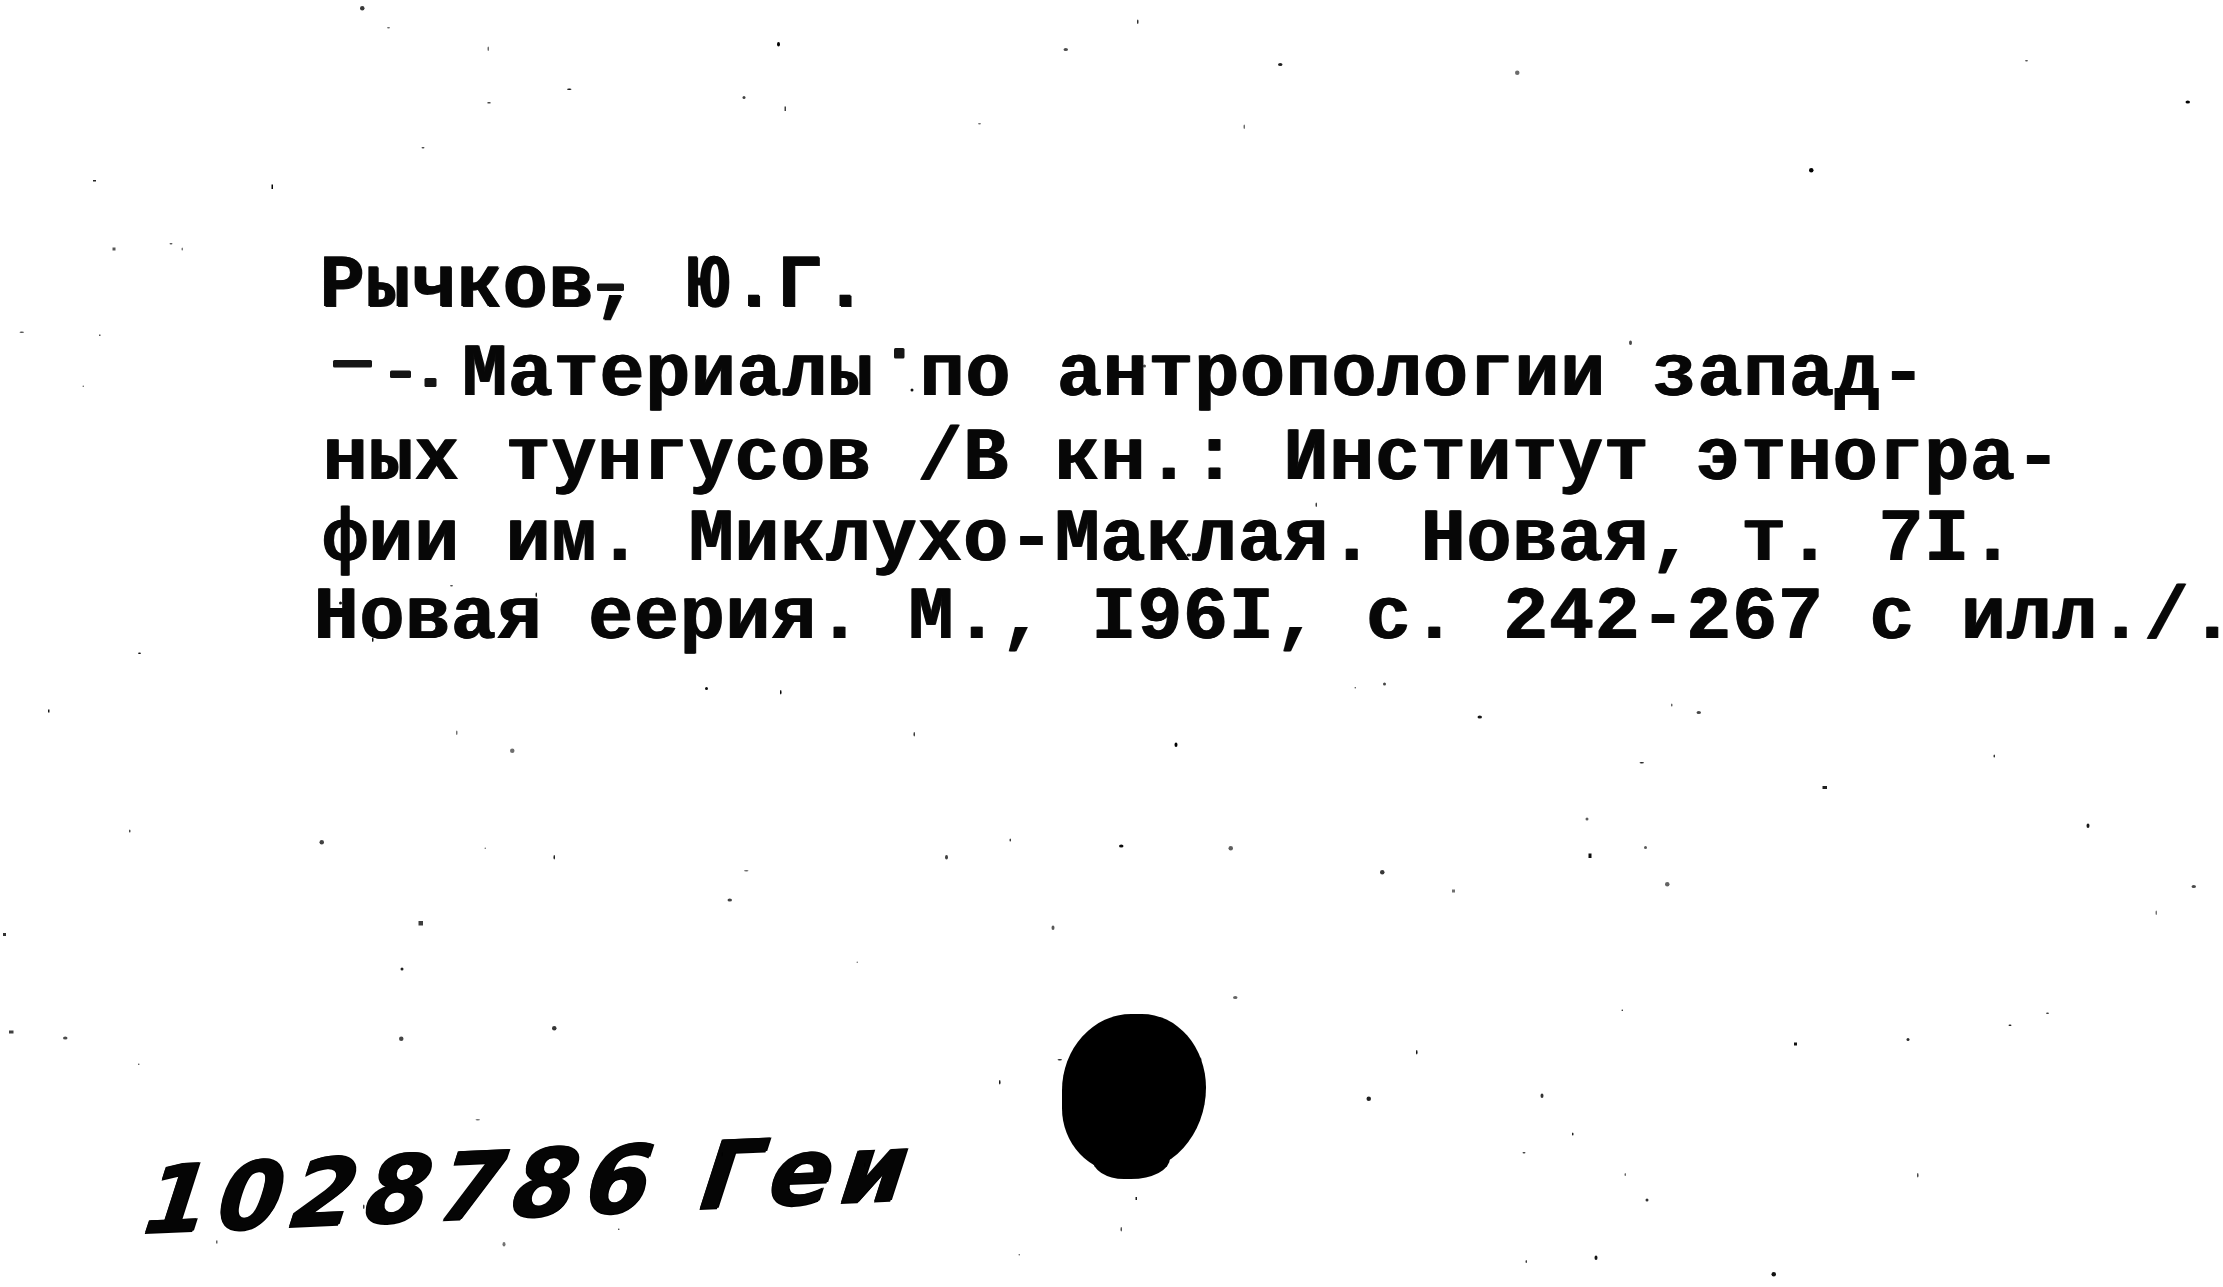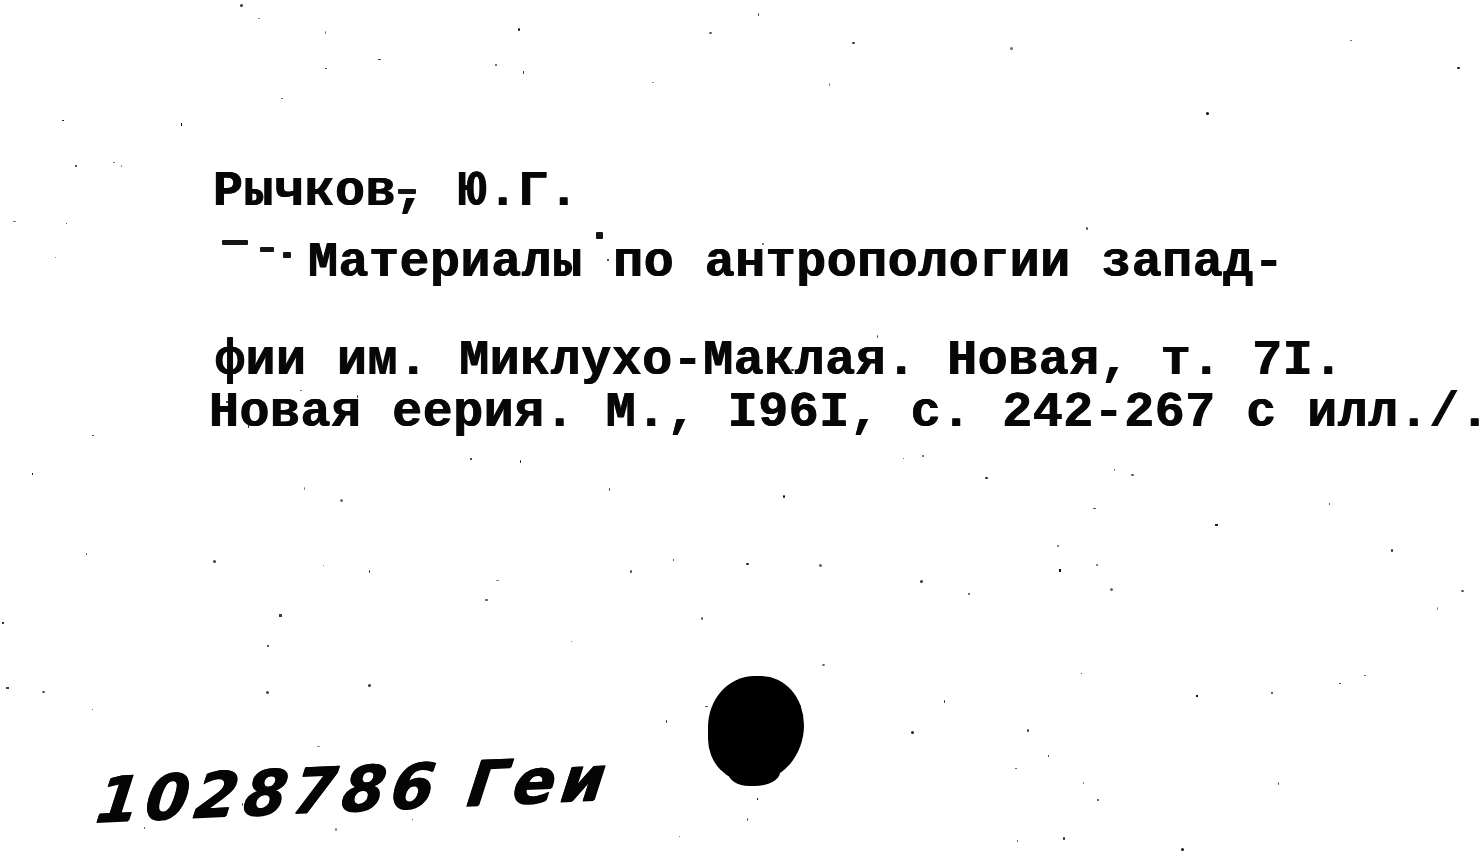--- a/index.html
+++ b/index.html
@@ -19,21 +19,21 @@
     position: absolute;
     font-weight: 700;
     font-size: 50px;
     line-height: 54px;
     color: #070707;
     white-space: pre;
     letter-spacing: 0.5px;
     text-shadow: 0.6px 0.4px 0 #111, -0.4px 0.3px 0 #222;
   }
   #author-line   { left: 213px; top: 165px; }
-  #body-line-0   { left: 308px; top: 224px; margin-top: 12px; }
+  #body-line-0   { left: 308px; top: 224px; }
   #body-line-1   { left: 215px; top: 280px; }
   #body-line-2   { left: 215px; top: 334px; }
   #body-line-3   { left: 209px; top: 386px; }
 
   .handwriting {
     position: absolute;
     left: 92px;
     top: 764px;
     font-family: "DejaVu Sans", sans-serif;
     font-style: italic;
@@ -78,20 +78,21 @@
 </style>
 </head>
 <body>
 
 <div id="scan">
 
   <div class="type-line" id="author-line">Рычков, Ю.Г.</div>
 
   <div class="type-line" id="body-line-0">Материалы по антропологии запад-</div>
 
+  <div class="type-line" id="body-line-1">ных тунгусов /В кн.: Институт этногра-</div>
 
   <div class="type-line" id="body-line-2">фии им. Миклухо-Маклая. Новая, т. 7I.</div>
 
   <div class="type-line" id="body-line-3">Новая еерия. М., I96I, с. 242-267 с илл./.</div>
 
   <div class="handwriting">1028786 Геи</div>
 
   <div class="ink-blot"></div>
   <div class="ink-blot-nub"></div>
 

